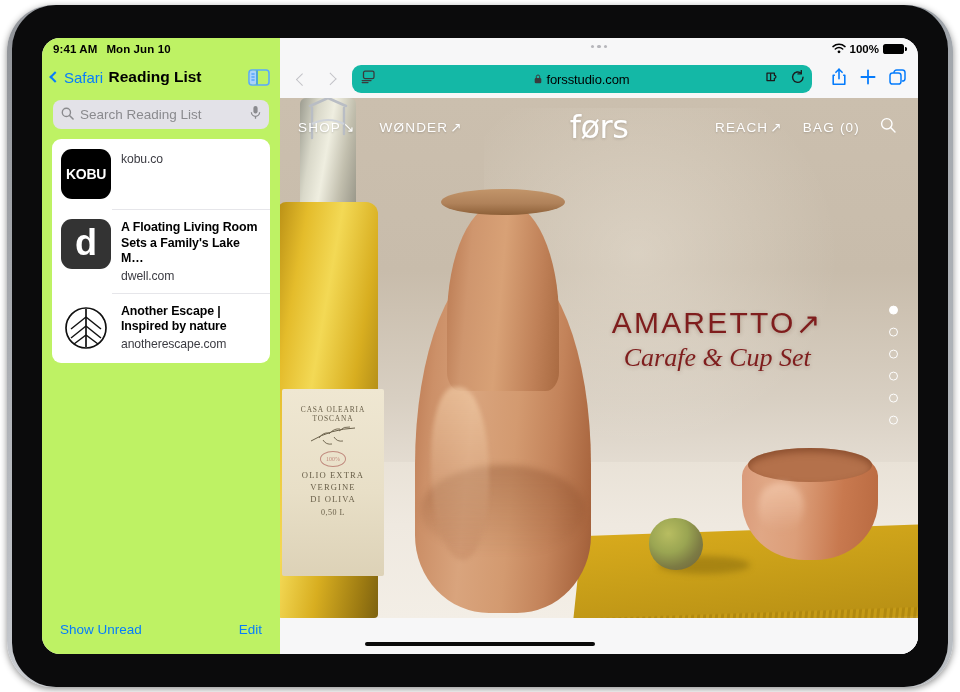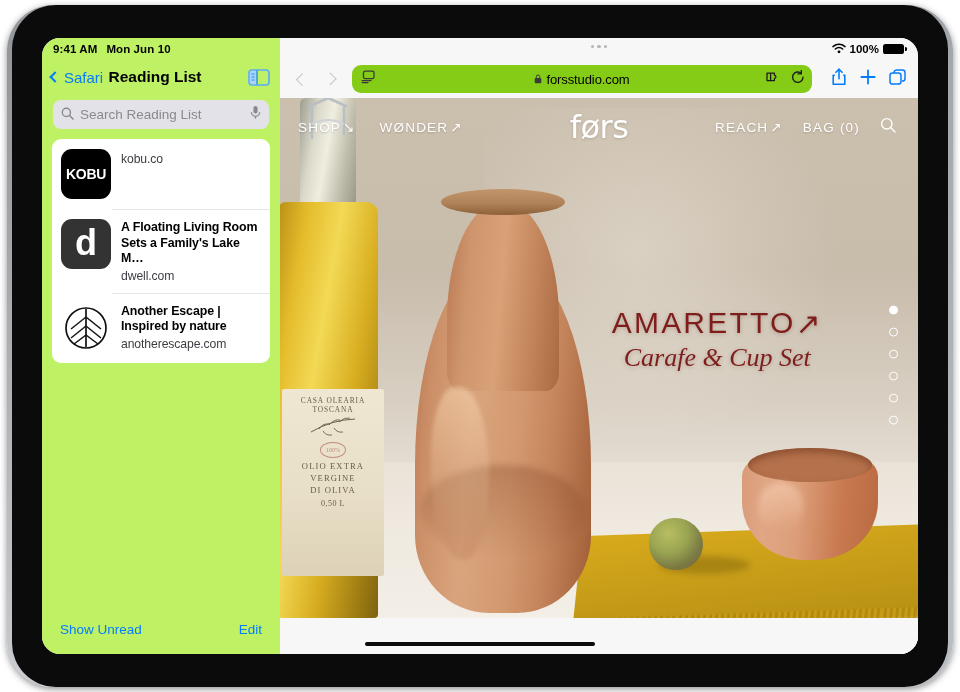--- a/index.html
+++ b/index.html
@@ -194,21 +194,21 @@
   .chev-nav {
     width: 8.5px; height: 8.5px;
     border-left: 1.9px solid #c2c2c7;
     border-bottom: 1.9px solid #c2c2c7;
   }
   .chev-nav.left { transform: rotate(45deg); margin-left: 3px;}
   .chev-nav.right { transform: rotate(-135deg); margin-right: 3px;}
   .urlbar {
     flex: 1;
     height: 28px;
-    background: #84cc16;
+    background: #14b8a6;
     border-radius: 9px;
     display: flex; align-items: center;
     padding: 0 7px 0 9px;
     position: relative;
     margin: 0 2px;
   }
   .url-center {
     position: absolute; left: 0; right: 0;
     display: flex; align-items: center; justify-content: center;
     gap: 4px;
@@ -249,21 +249,21 @@
     background: linear-gradient(100deg,#9c9c90 0%,#d9d8c9 25%,#efeee0 45%,#c2bfae 70%,#8f8d80 100%);
     border-radius: 6px 6px 0 0;
   }
   .bottle-clip {
     position: absolute; left: 24px; top: -4px; width: 52px; height: 62px;
   }
   .bottle-label {
     position: absolute; left: 4px; bottom: 8%; width: 102px; height: 36%;
     background: linear-gradient(180deg,#efe7d2 0%,#e8dfc7 55%,#ddd2b7 100%);
     border-radius: 2px;
-    padding-top: 7px;
+    padding-top: 16px;
     text-align: center;
     font-family: "Liberation Serif", serif;
     color: #6a604a;
     overflow: hidden;
   }
   .lbl-top { font-size: 7.4px; letter-spacing: .9px; }
   .lbl-stamp {
     width: 26px; height: 16px; margin: 2px auto 2px auto;
     border: 1.1px solid #c08a7e; border-radius: 50%;
     color:#c08a7e; font-size: 6px; line-height: 15px;

